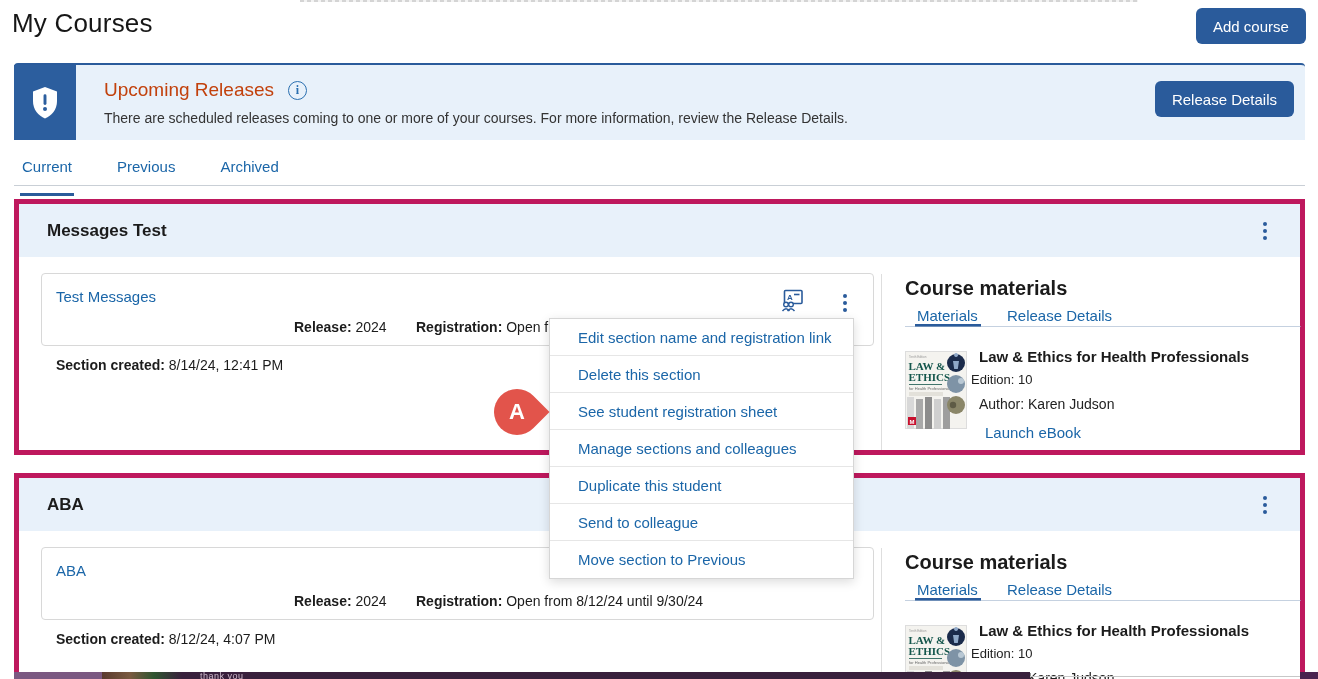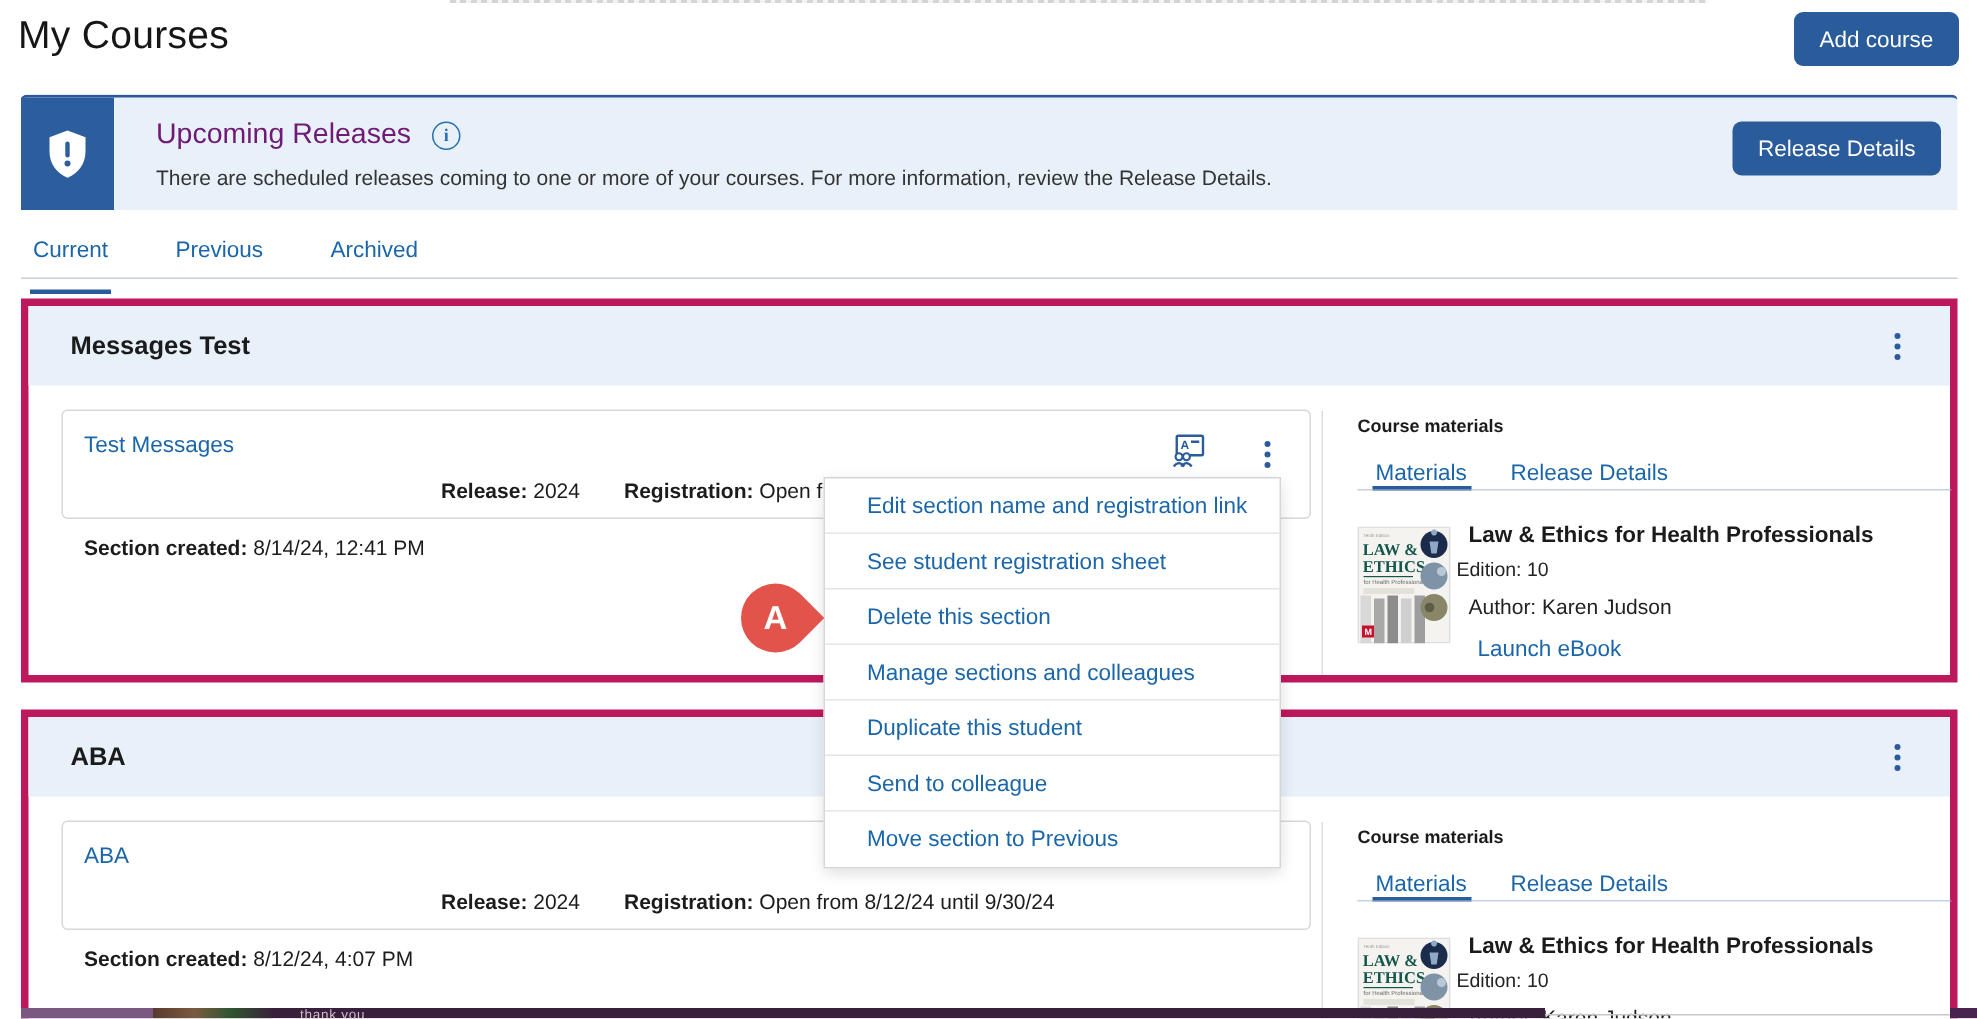--- a/index.html
+++ b/index.html
@@ -17,21 +17,21 @@
   .btn-primary { background:#2A5B9B; color:#fff; border:none; border-radius:6px;
     font-family:"Liberation Sans", sans-serif; font-size:15px; font-weight:400; height:36px; padding:0 17px; cursor:pointer; }
   .add-course { position:absolute; left:1196px; top:8px; }
 
   
   .banner { position:absolute; left:14px; top:63px; width:1291px; height:77px;
     background:#E8F1FA; border-top:2px solid #2A5B9B; border-radius:4px 4px 0 0; display:flex; }
   .banner-shield { width:62px; background:#2C5E9E; display:flex; align-items:center; justify-content:center; flex:0 0 62px; }
   .banner-body { padding:14px 0 0 28px; position:relative; flex:1; }
   .banner-title-row { display:flex; align-items:center; gap:14px; }
-  .banner-title { font-size:19px; font-weight:500; color:#701a75; }
+  .banner-title { font-size:19px; font-weight:500; color:#c2410c; }
   .info-icon { width:19px; height:19px; border:1.5px solid #2A6FB0; border-radius:50%; color:#2A6FB0;
     font-size:12px; font-weight:700; display:flex; align-items:center; justify-content:center; font-family:"Liberation Serif", serif; cursor:pointer; }
   .banner-msg { margin-top:9px; font-size:14px; color:#333; }
   .release-details { position:absolute; right:11px; top:16px; }
 
   
   .tabs { position:absolute; left:14px; top:158px; width:1291px; height:28px;
     border-bottom:1px solid #C9CFD6; display:flex; gap:45px; padding-left:8px; }
   .tab { font-size:15px; color:#1B66A8; position:relative; cursor:pointer; }
   .tab.active::after { content:""; position:absolute; left:-2px; right:-2px; bottom:-11px; height:3px; background:#2A5B9B; }
@@ -52,21 +52,21 @@
   .section-kebab { position:absolute; left:796px; top:16px; }
   .meta { position:absolute; top:45px; font-size:14px; color:#1c1c1c; white-space:nowrap; }
   .meta b { font-weight:700; }
   .m1 { left:14px;margin-top:38px; } .m2 { left:252px; } .m3 { left:374px; }
 
   .vdivider { position:absolute; left:862px; top:70px; height:176px; width:1px; background:#DEDEDE; }
   .card-1 .vdivider { height:210px; }
 
   
   .materials { position:absolute; left:872px; top:0; width:400px; }
-  .materials-heading { position:absolute; left:14px; top:73px; font-size:12px; font-weight:700; color:#1b1b1b; }
+  .materials-heading { position:absolute; left:14px; top:73px; font-size:20px; font-weight:700; color:#1b1b1b; }
   .mat-tab { position:absolute; top:103px; font-size:15px; color:#1B66A8; cursor:pointer; }
   .mat-tab-1 { left:26px; } .mat-tab-2 { left:116px; }
   .mat-underline { position:absolute; left:24px; top:120px; width:66px; height:3px; background:#2A5B9B; }
   .mat-grayline { position:absolute; left:14px; top:122px; width:396px; height:1px; background:#9FB3CB; opacity:.6; }
   .book-cover { position:absolute; left:14px; top:147px; width:62px; height:78px; cursor:pointer; }
   .book-title { position:absolute; left:88px; top:128px; font-size:15px; font-weight:700; color:#1b1b1b; width:300px;margin-top:16px; }
   .book-edition { position:absolute; left:80px; top:168px; font-size:13px; color:#222; }
   .book-author { position:absolute; left:88px; top:192px; font-size:14px; color:#222; }
   .launch-ebook { position:absolute; left:94px; top:220px; font-size:15px; color:#1B66A8; cursor:pointer; }
 
@@ -244,22 +244,22 @@
       </span>
       <div class="book-title">Law &amp; Ethics for Health Professionals</div>
       <div class="book-edition"><span>Edition:</span> <span>10</span></div>
       <div class="book-author"><span>Author:</span> <span>Karen Judson</span></div>
 
     </div>
   </div>
 
   <ul class="menu">
     <li>Edit section name and registration link</li>
+    <li>Delete this section</li>
     <li>See student registration sheet</li>
-    <li>Delete this section</li>
     <li>Manage sections and colleagues</li>
     <li>Duplicate this student</li>
     <li>Send to colleague</li>
     <li>Move section to Previous</li>
   </ul>
 
   <div class="pin">
     <span>A</span>
   </div>
 

